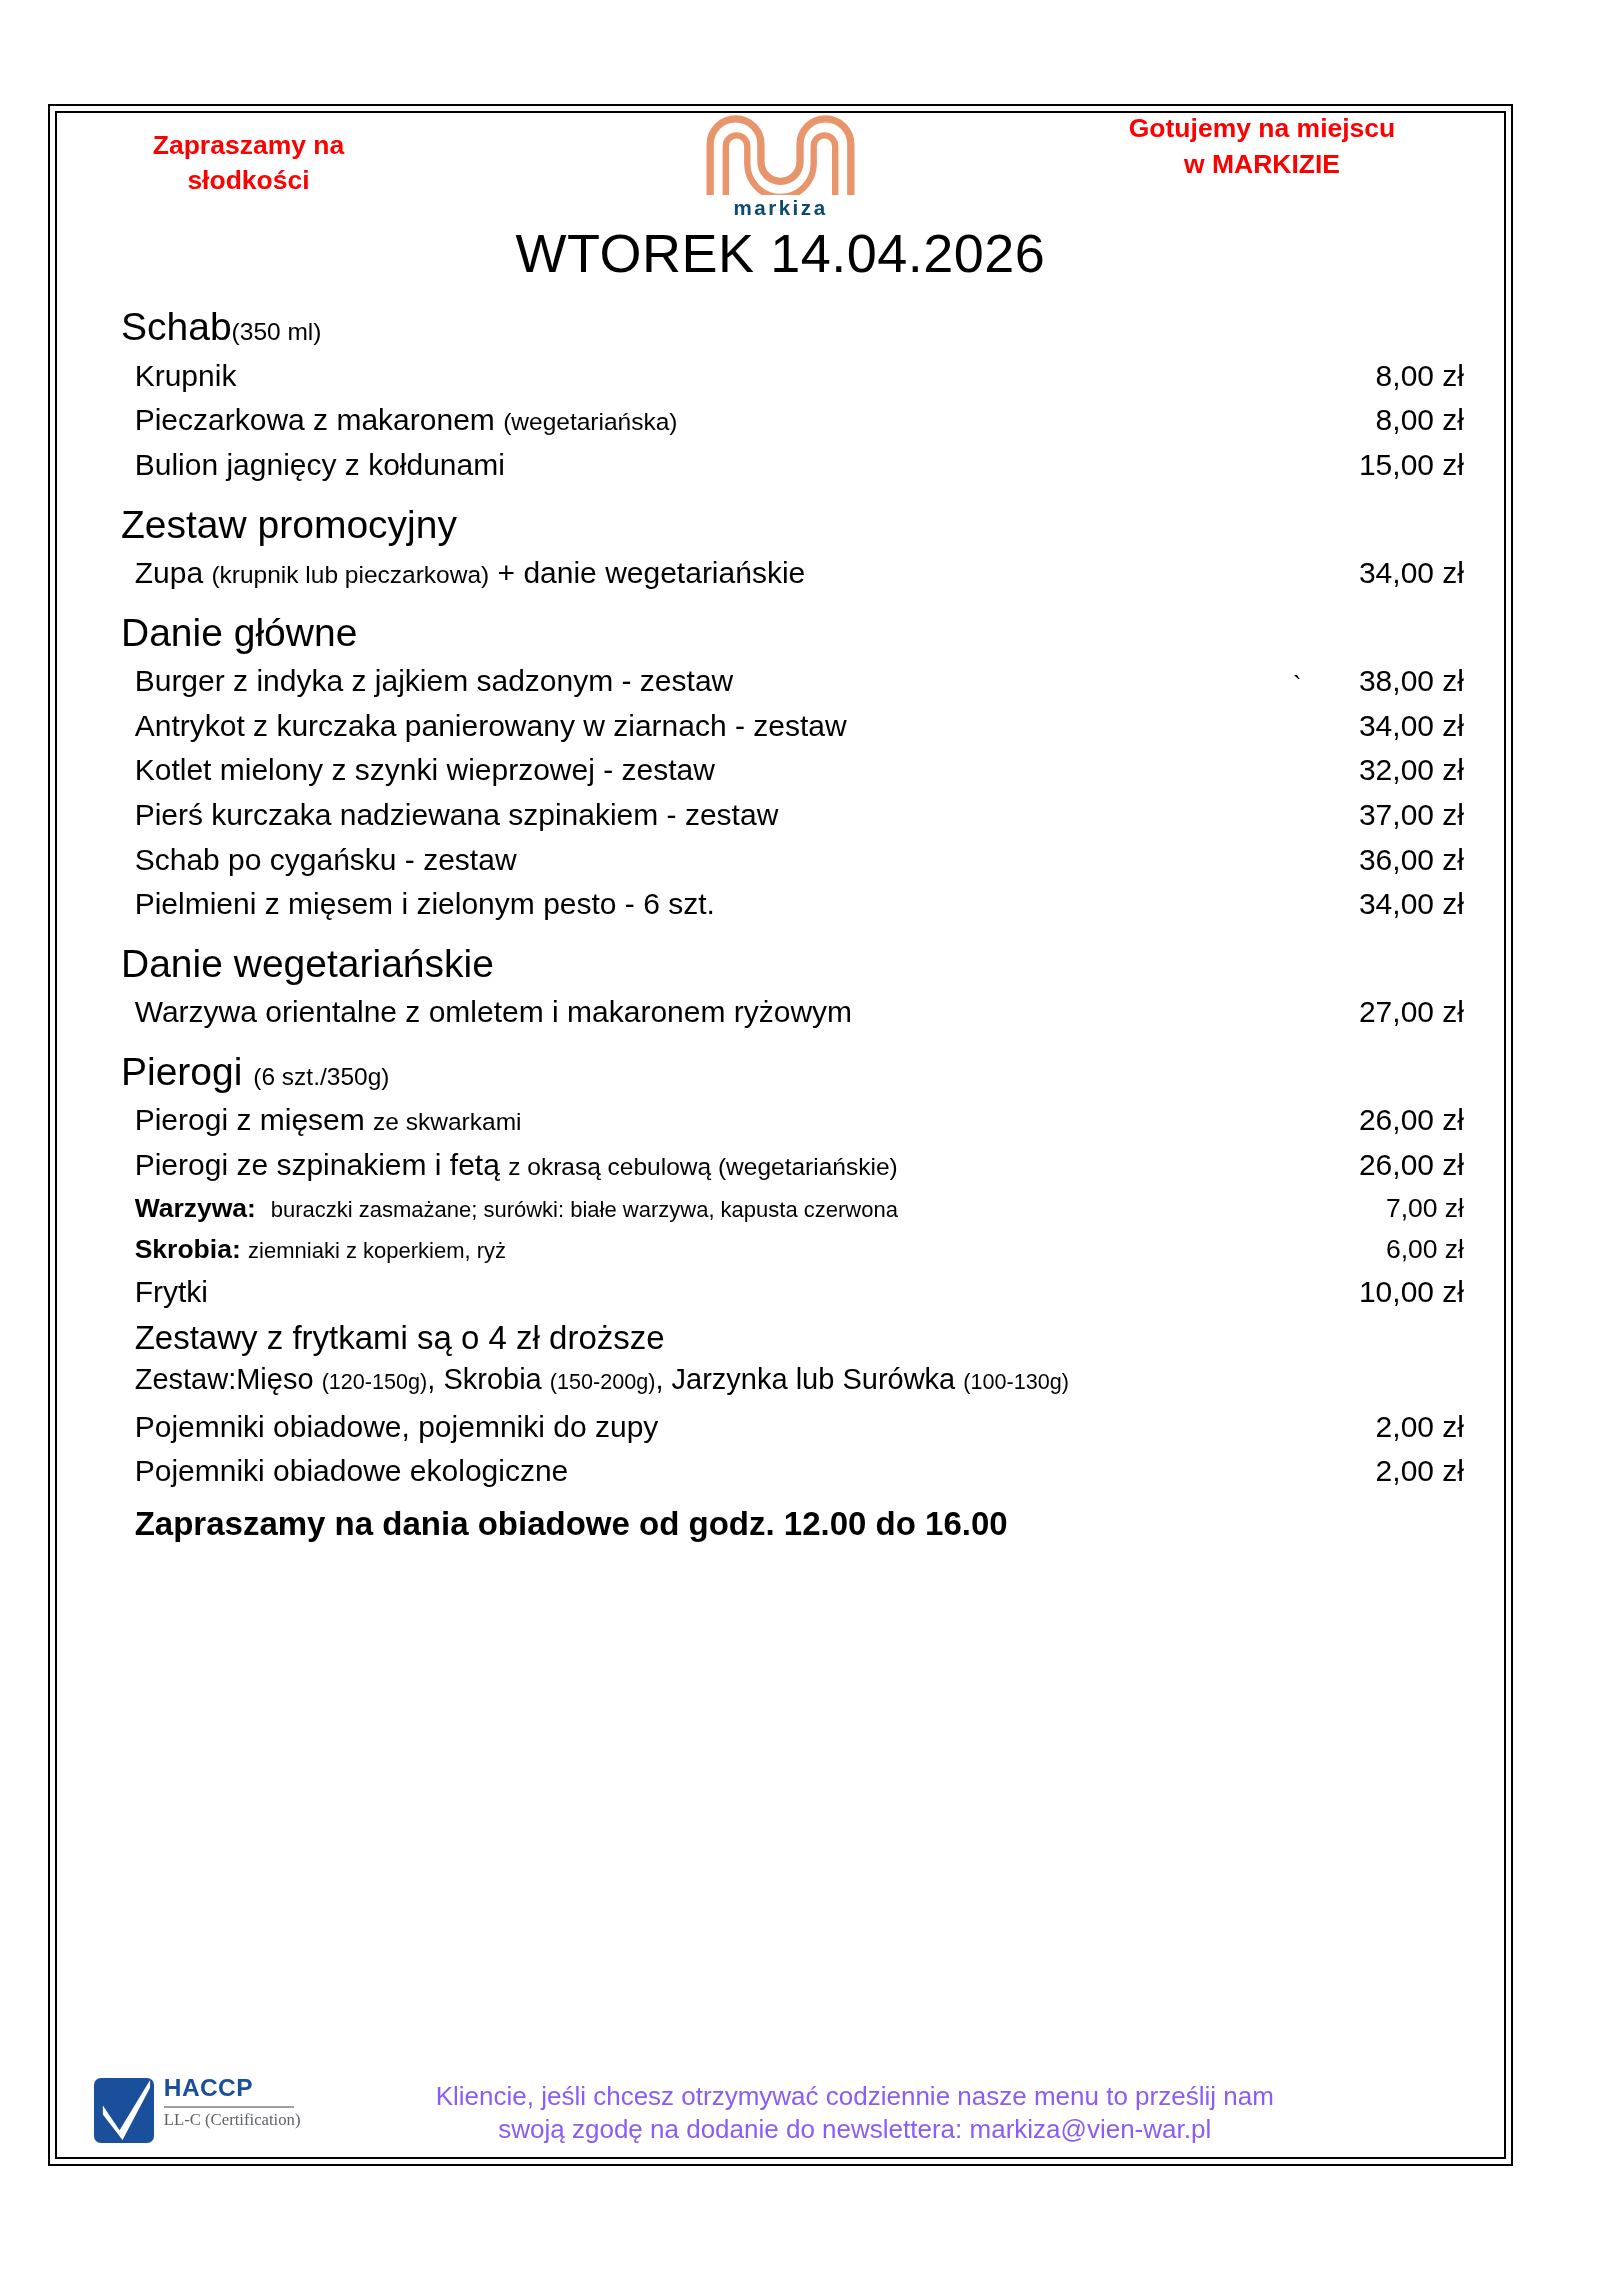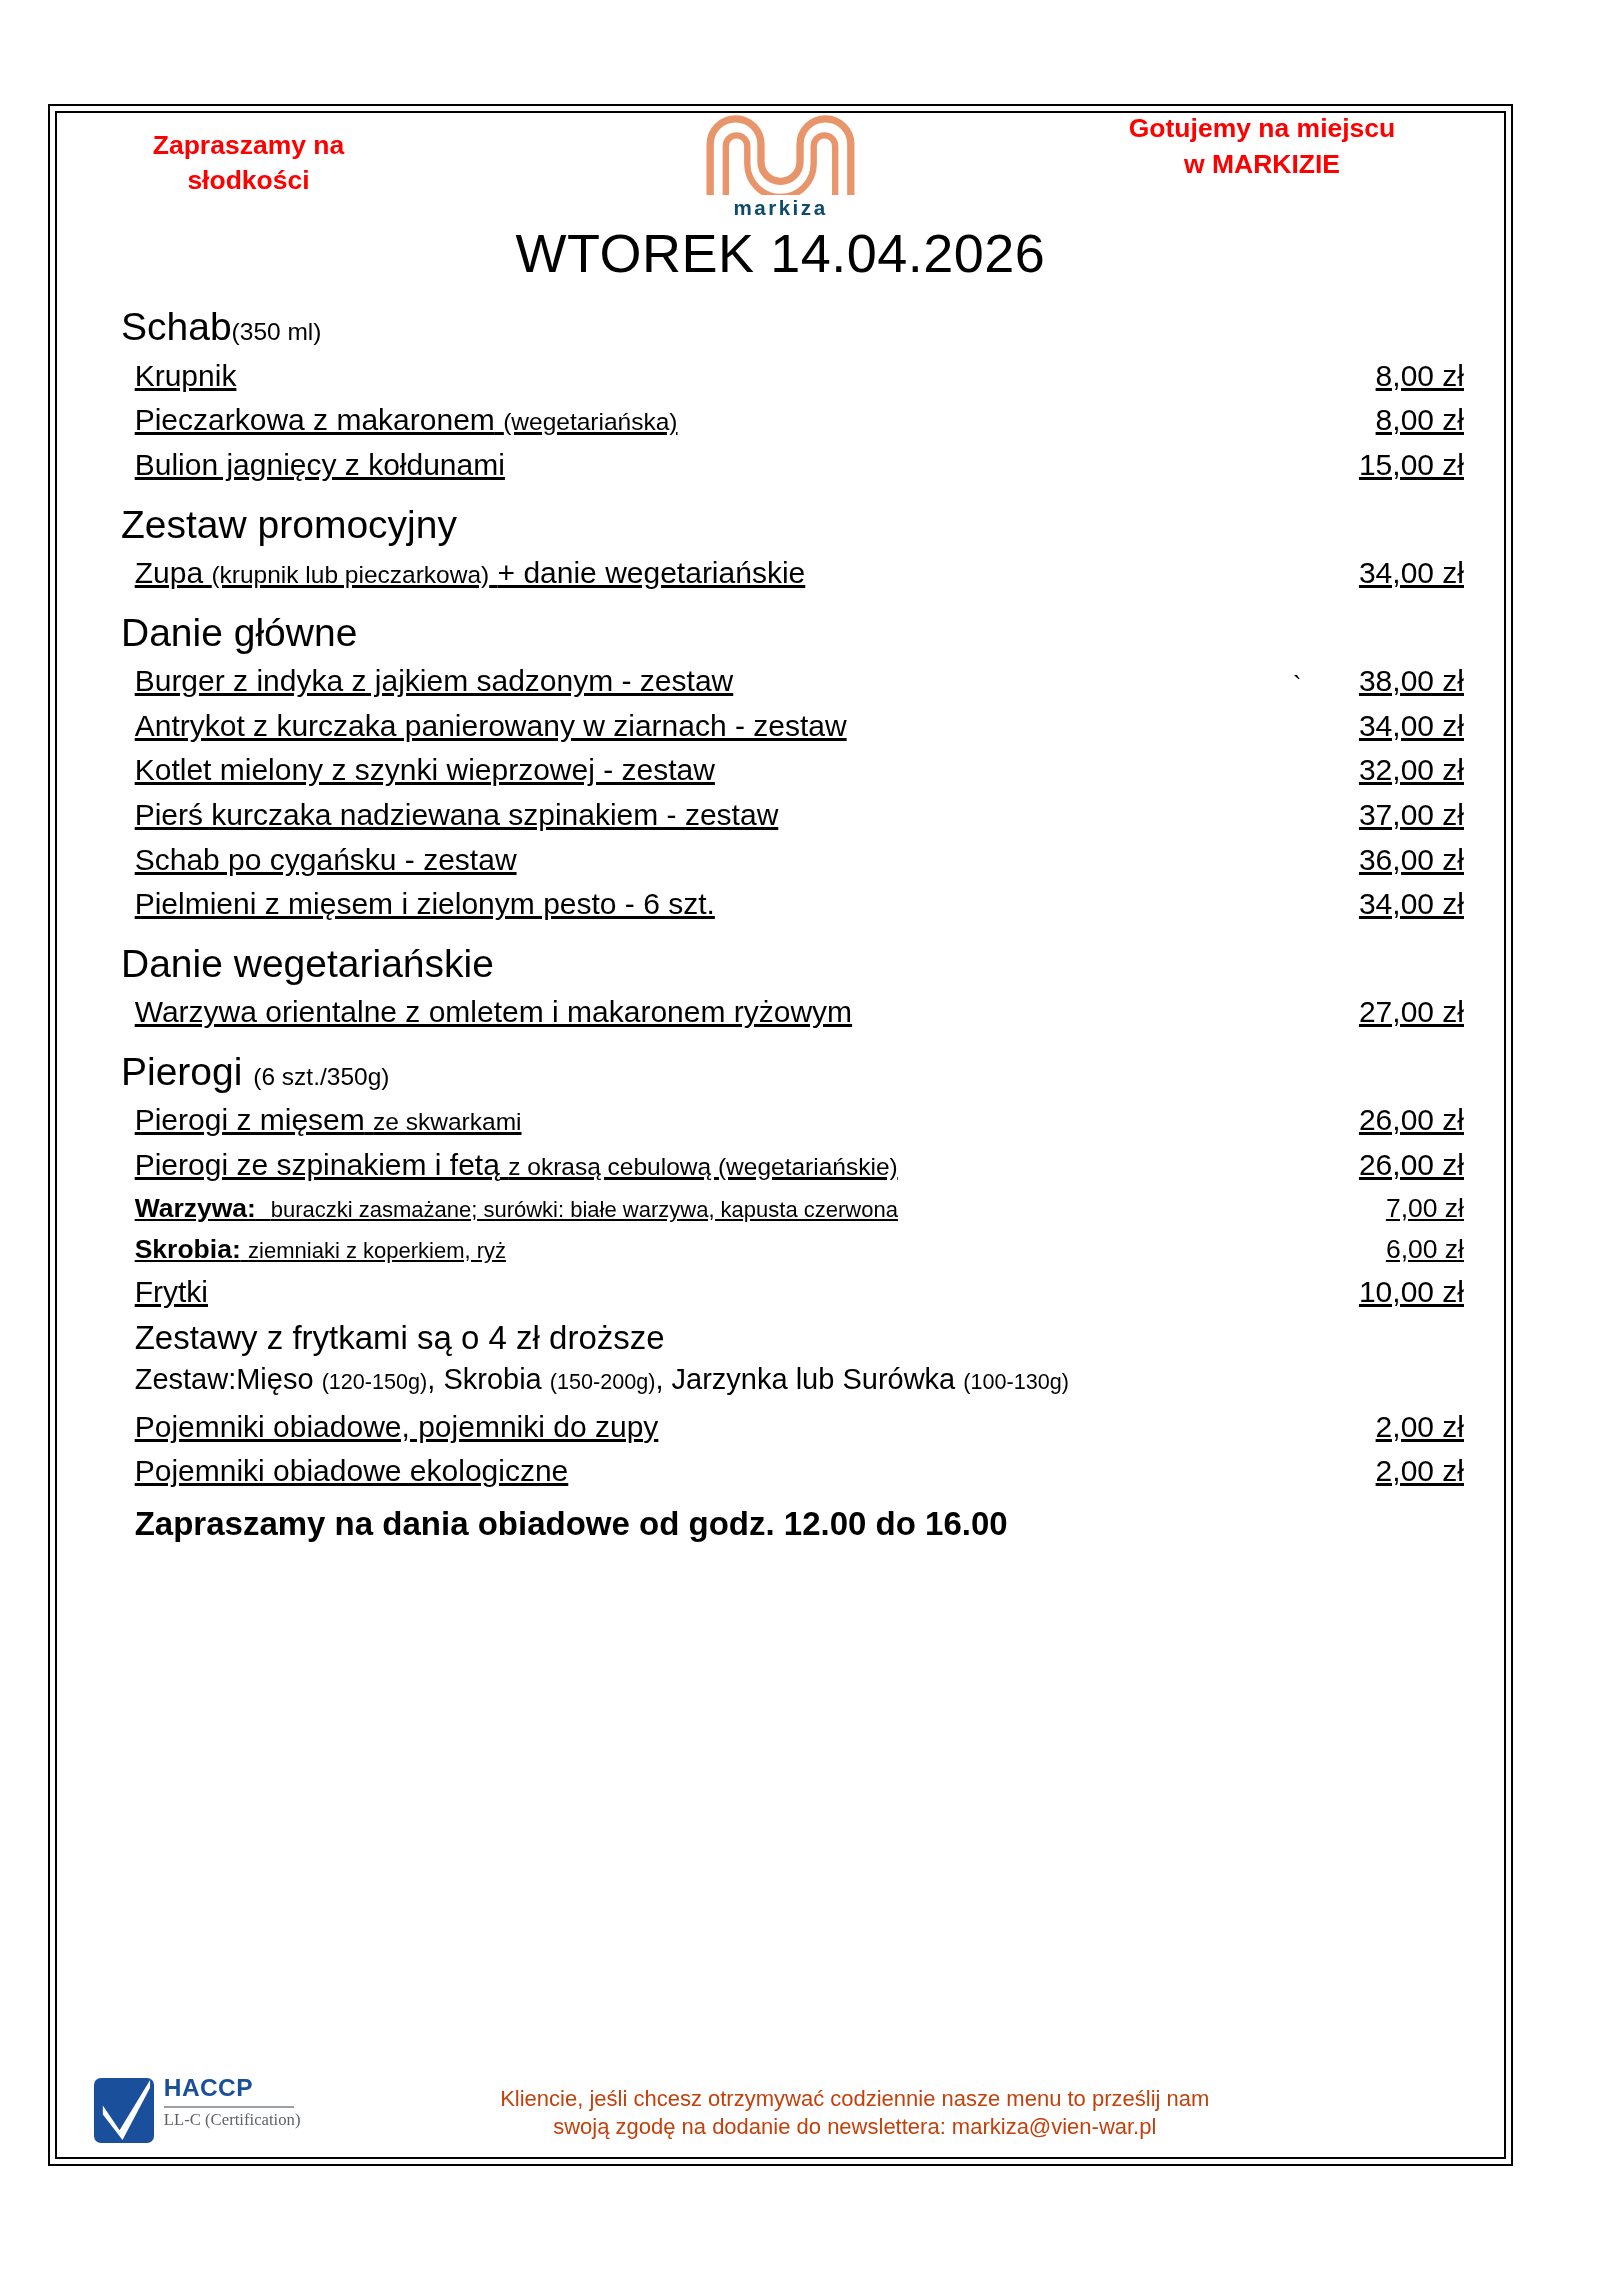--- a/index.html
+++ b/index.html
@@ -115,21 +115,20 @@
   }
 
   .row {
     display: flex;
     align-items: flex-start;
     justify-content: space-between;
     font-size: 30px;
     line-height: 1.0;
     padding: 7.8px 0 6.9px 13.7px;
     white-space: nowrap;
-    text-decoration: underline;
   }
   .row .name { flex: 0 1 auto; }
   .row .price {
     flex: 0 0 auto;
     text-align: right;
     padding-left: 25.5px;
   }
   .row .sub { font-size: 24.5px; }
   .row .strong { font-weight: bold; }
   .row.small { font-size: 26.5px; }
@@ -201,22 +200,22 @@
   }
   .haccp-sub {
     font-size: 16.7px;
     color: #5f6368;
     font-family: "Liberation Serif", serif;
     line-height: 1;
   }
   .newsletter {
     flex: 1 1 auto;
     text-align: center;
-    color: #c2410c;
-    font-size: 22px;
+    color: #8b5cf6;
+    font-size: 26px;
     line-height: 1.28;
     margin-left: -59px;
     padding-top: 5.9px;
   }
 </style>
 </head>
 <body>
 
 <div class="menu-frame">
   <div class="menu-frame-inner"></div>

